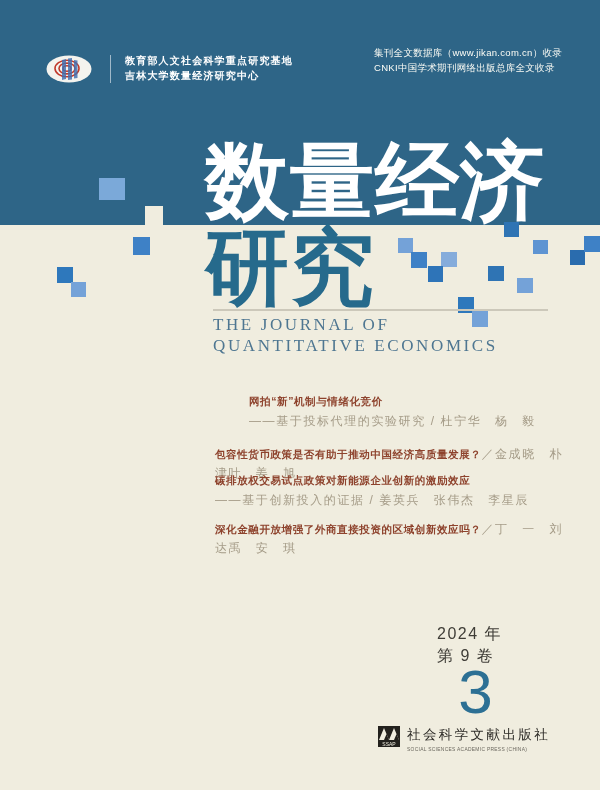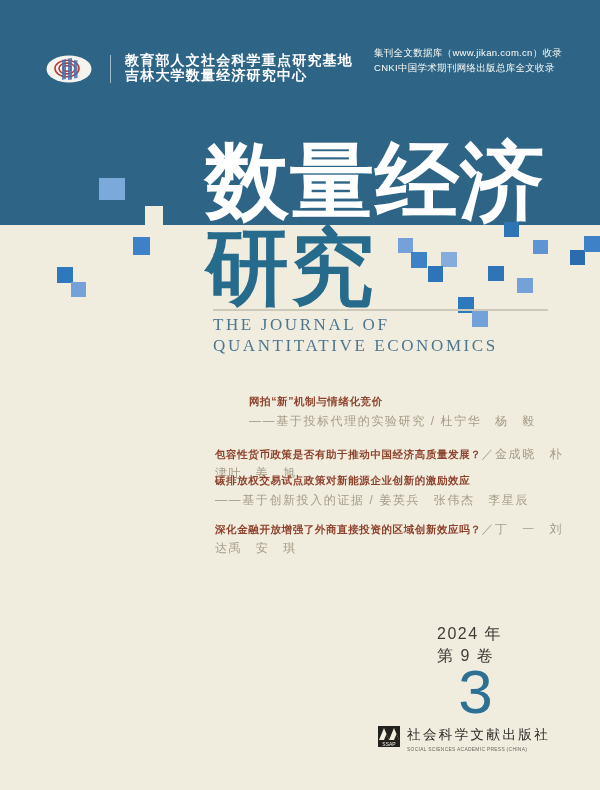--- a/index.html
+++ b/index.html
@@ -6,21 +6,21 @@
   .cover{
     position:relative;width:600px;height:790px;margin:0 auto;
     background:#f0eddf;overflow:hidden;
     font-family:"Liberation Sans",sans-serif;
   }
   
   .band{position:absolute;left:0;top:0;width:600px;height:225px;background:#2e6587;}
   .logo{position:absolute;left:46px;top:55px;width:46px;height:28px;}
   .v-divider{position:absolute;left:110px;top:55px;width:1px;height:28px;background:rgba(255,255,255,.55);}
   .affil{position:absolute;left:125px;top:54px;color:#ffffff;font-weight:bold;
-         font-size:14px;line-height:14.5px;letter-spacing:1.2px;font-family:"Liberation Serif",serif;}
+         font-size:10px;line-height:14.5px;letter-spacing:1.2px;font-family:"Liberation Serif",serif;}
   .indexes{position:absolute;left:374px;top:45px;color:#fdfdf6;
          font-size:9.5px;line-height:15.2px;letter-spacing:0.3px;}
   
   .cn-title{position:absolute;font-family:"Liberation Serif","DejaVu Serif",serif;
          font-weight:bold;font-size:84px;line-height:1;letter-spacing:1px;}
   .cn-top{left:205px;top:140px;color:#ffffff;}
   .cn-bottom{left:205px;top:226px;color:#266a8c;}
   .h-divider{position:absolute;left:213px;top:309px;width:335px;height:1.5px;background:#ccc8ba;}
   .en-title{position:absolute;left:213px;top:314px;color:#4e7691;
          font-family:"Liberation Serif","DejaVu Serif",serif;

